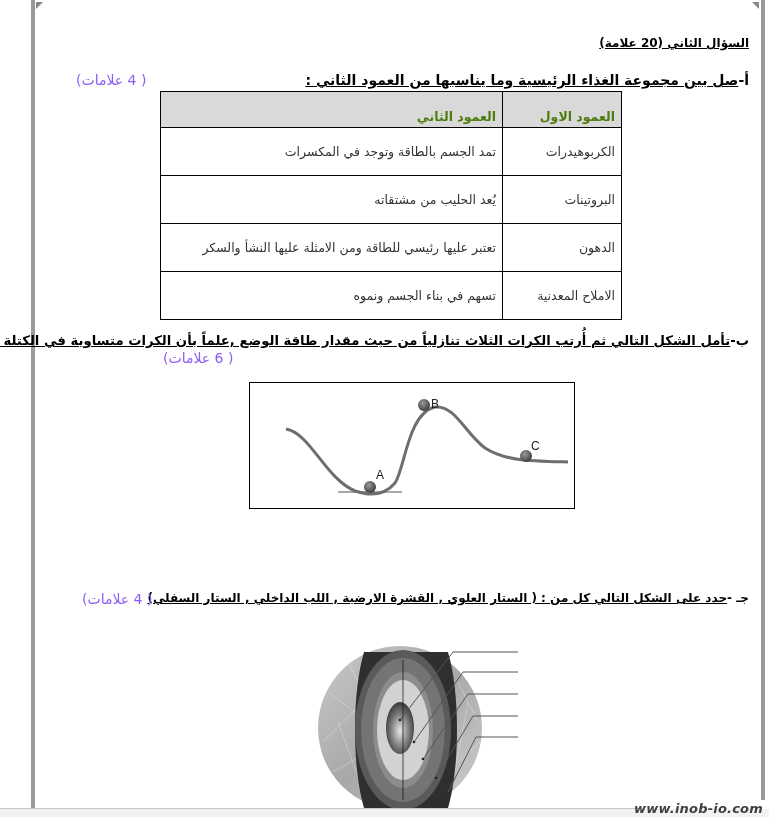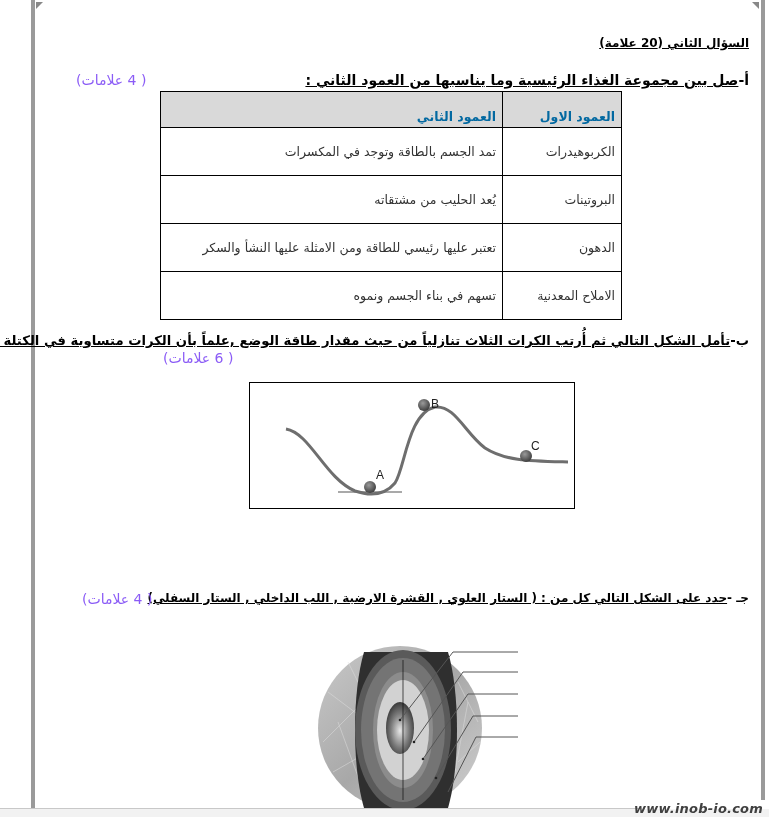--- a/index.html
+++ b/index.html
@@ -10,21 +10,21 @@
   .corner-mark-right { position:absolute; left:752px; top:2px; width:0; height:0; border-top:7px solid #888; border-left:7px solid transparent; }
   .bottom-line { position:absolute; left:0; top:808px; width:640px; height:1px; background:#c8c8c8; }
   .bottom-band { position:absolute; left:0; top:809px; width:769px; height:8px; background:#f2f2f2; }
   .rtl { direction:rtl; unicode-bidi:embed; }
   .title { position:absolute; right:20px; top:36px; font-weight:bold; font-size:12px; text-decoration:underline; white-space:nowrap; }
   .q-line { position:absolute; font-weight:bold; font-size:14px; white-space:nowrap; }
   .q-line .u { text-decoration:underline; }
   .marks { position:absolute; font-size:14px; white-space:nowrap; color:#8b5cf6; }
   table.match { position:absolute; left:160px; top:91px; width:462px; border-collapse:collapse; direction:rtl; font-size:12.5px; color:#333; }
   table.match td, table.match th { border:1px solid #000; padding:0 6px; height:31px; text-align:right; vertical-align:bottom; }
-  table.match th { background:#d9d9d9; font-weight:bold; color:#0369a1; height:32px; padding-bottom:3px; }
+  table.match th { background:#d9d9d9; font-weight:bold; color:#4d7c0f; height:32px; padding-bottom:3px; }
   table.match td { padding-bottom:16px; }
   table.match .c1 { width:106px; }
   .fig-box { position:absolute; left:249px; top:382px; width:324px; height:125px; border:1px solid #000; background:#fff; }
   .fig-box svg { position:absolute; left:0; top:0; }
   .earth { position:absolute; left:308px; top:632px; }
   .watermark { position:absolute; right:6px; top:801px; font-family:"DejaVu Sans", sans-serif; font-weight:bold; font-style:italic; font-size:13px; color:#404040; letter-spacing:0.2px; }
 </style>
 </head>
 <body>
 

